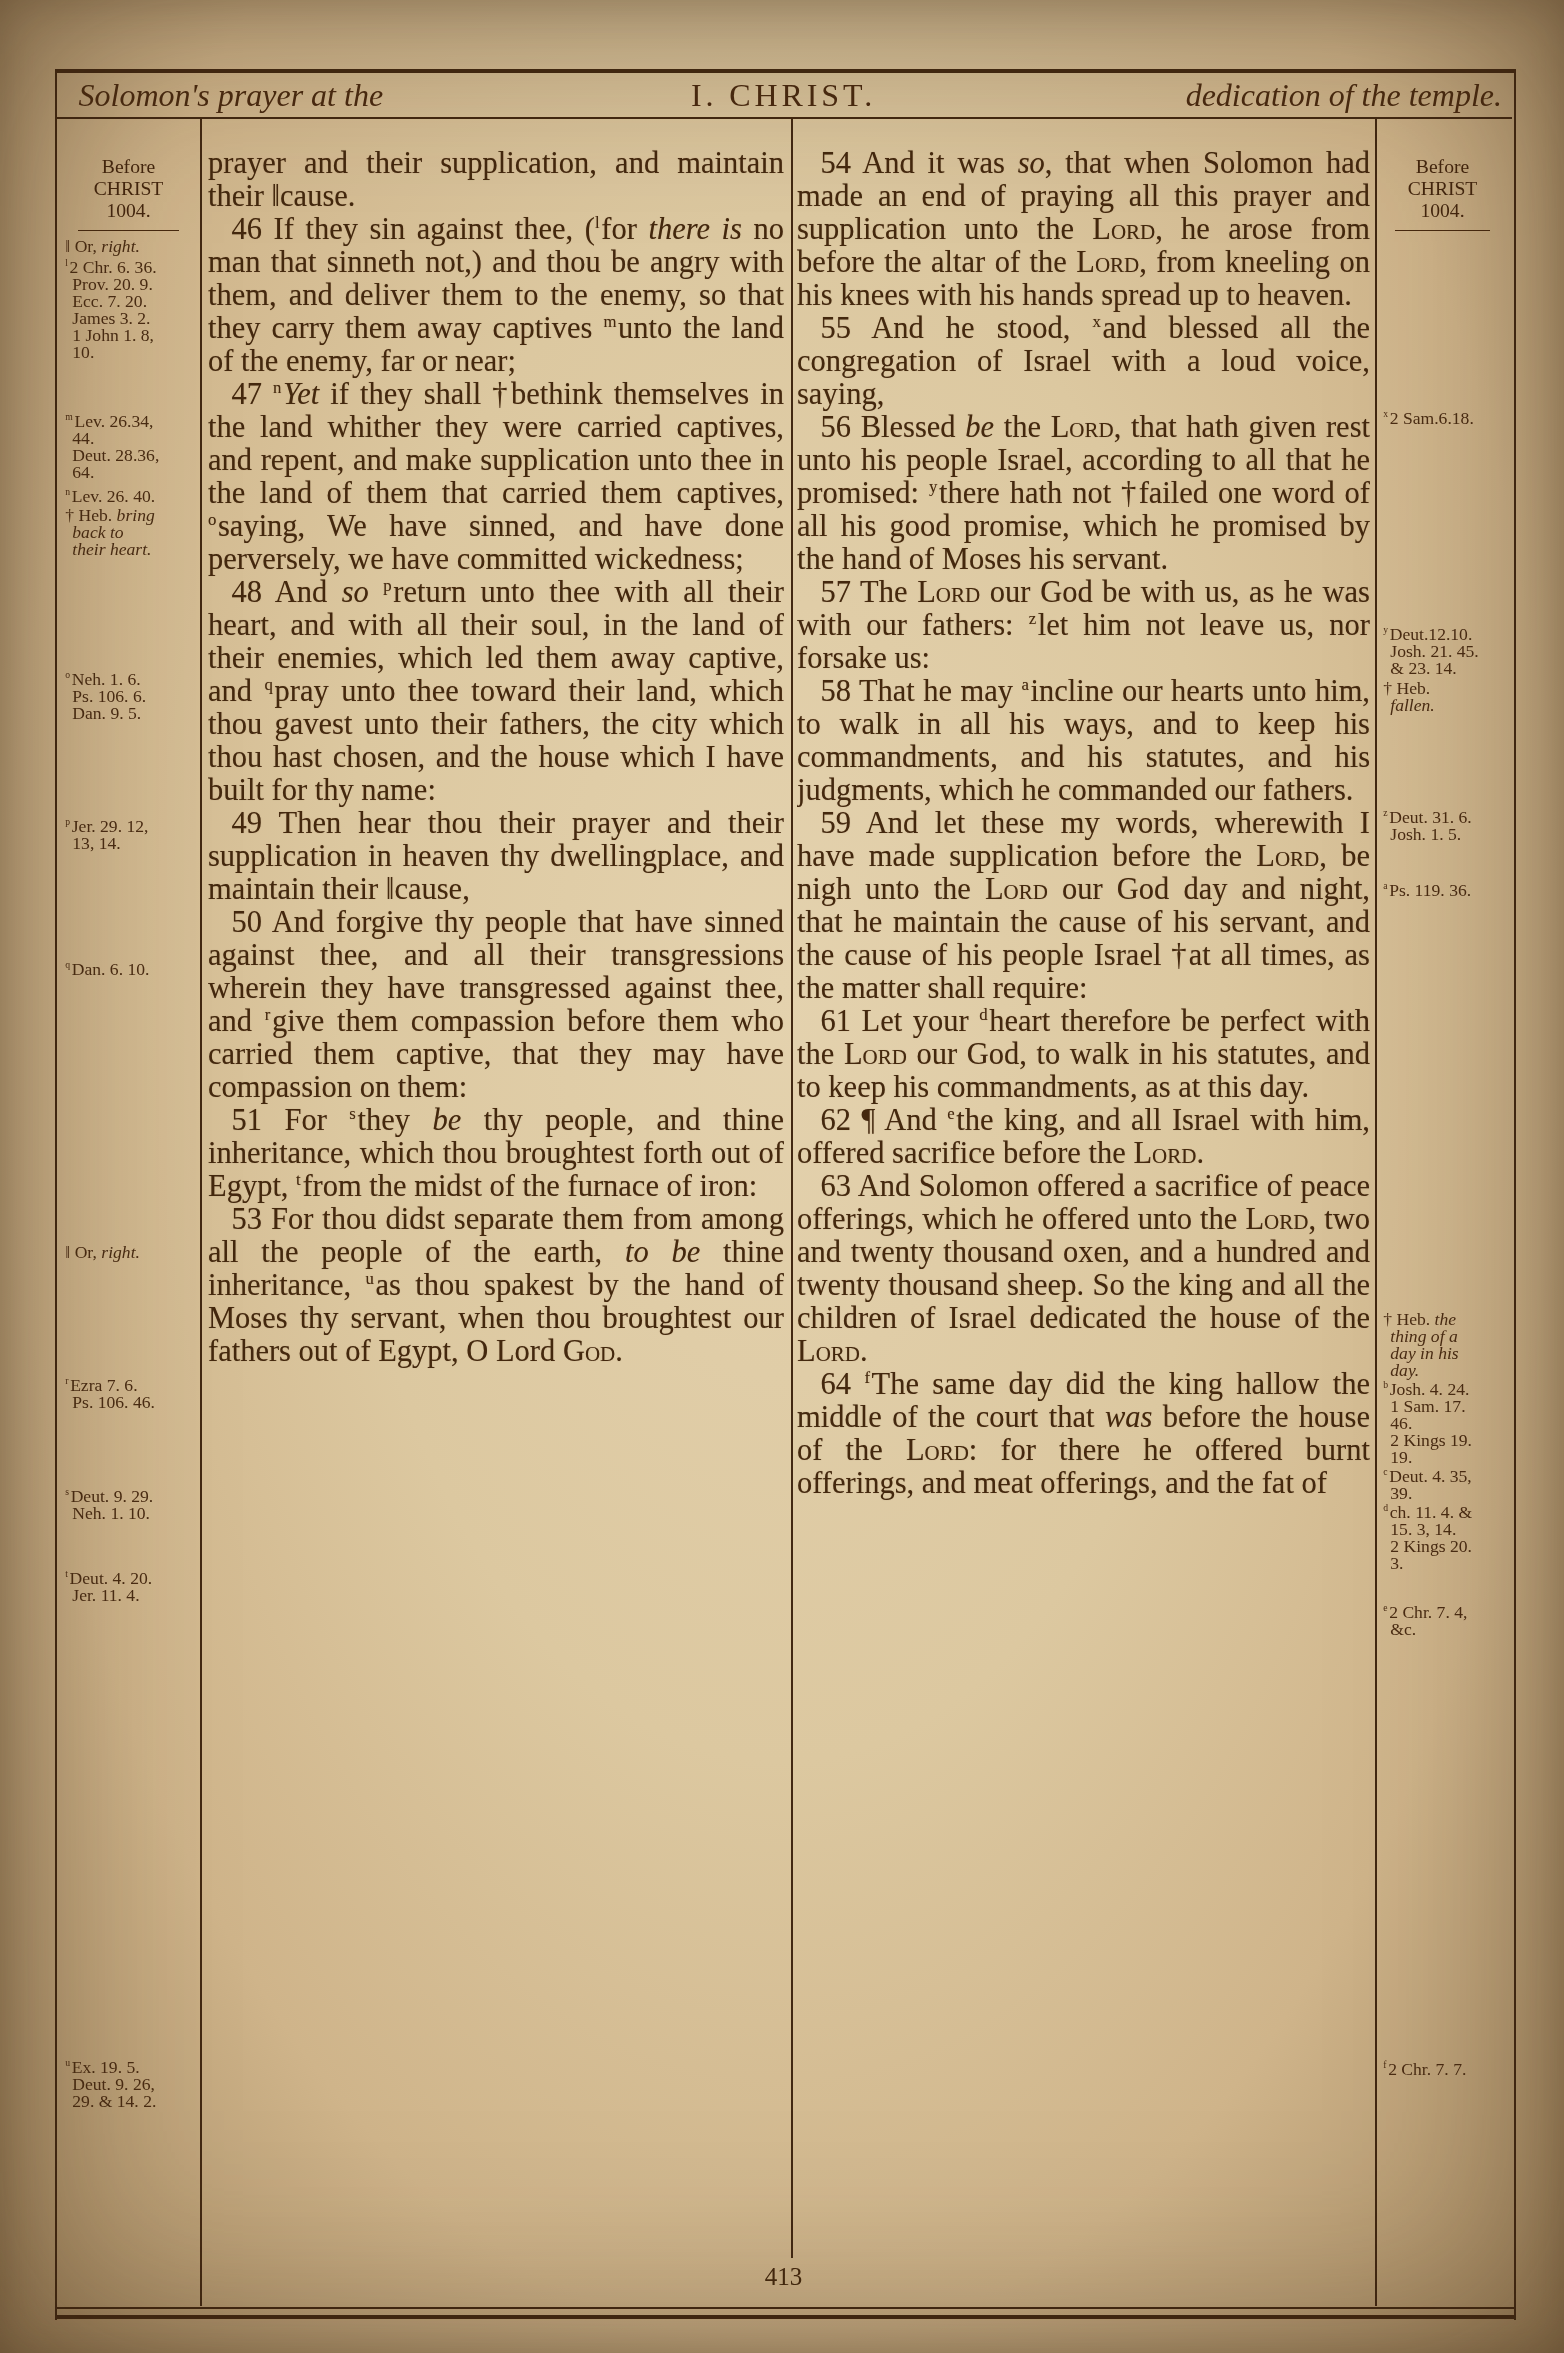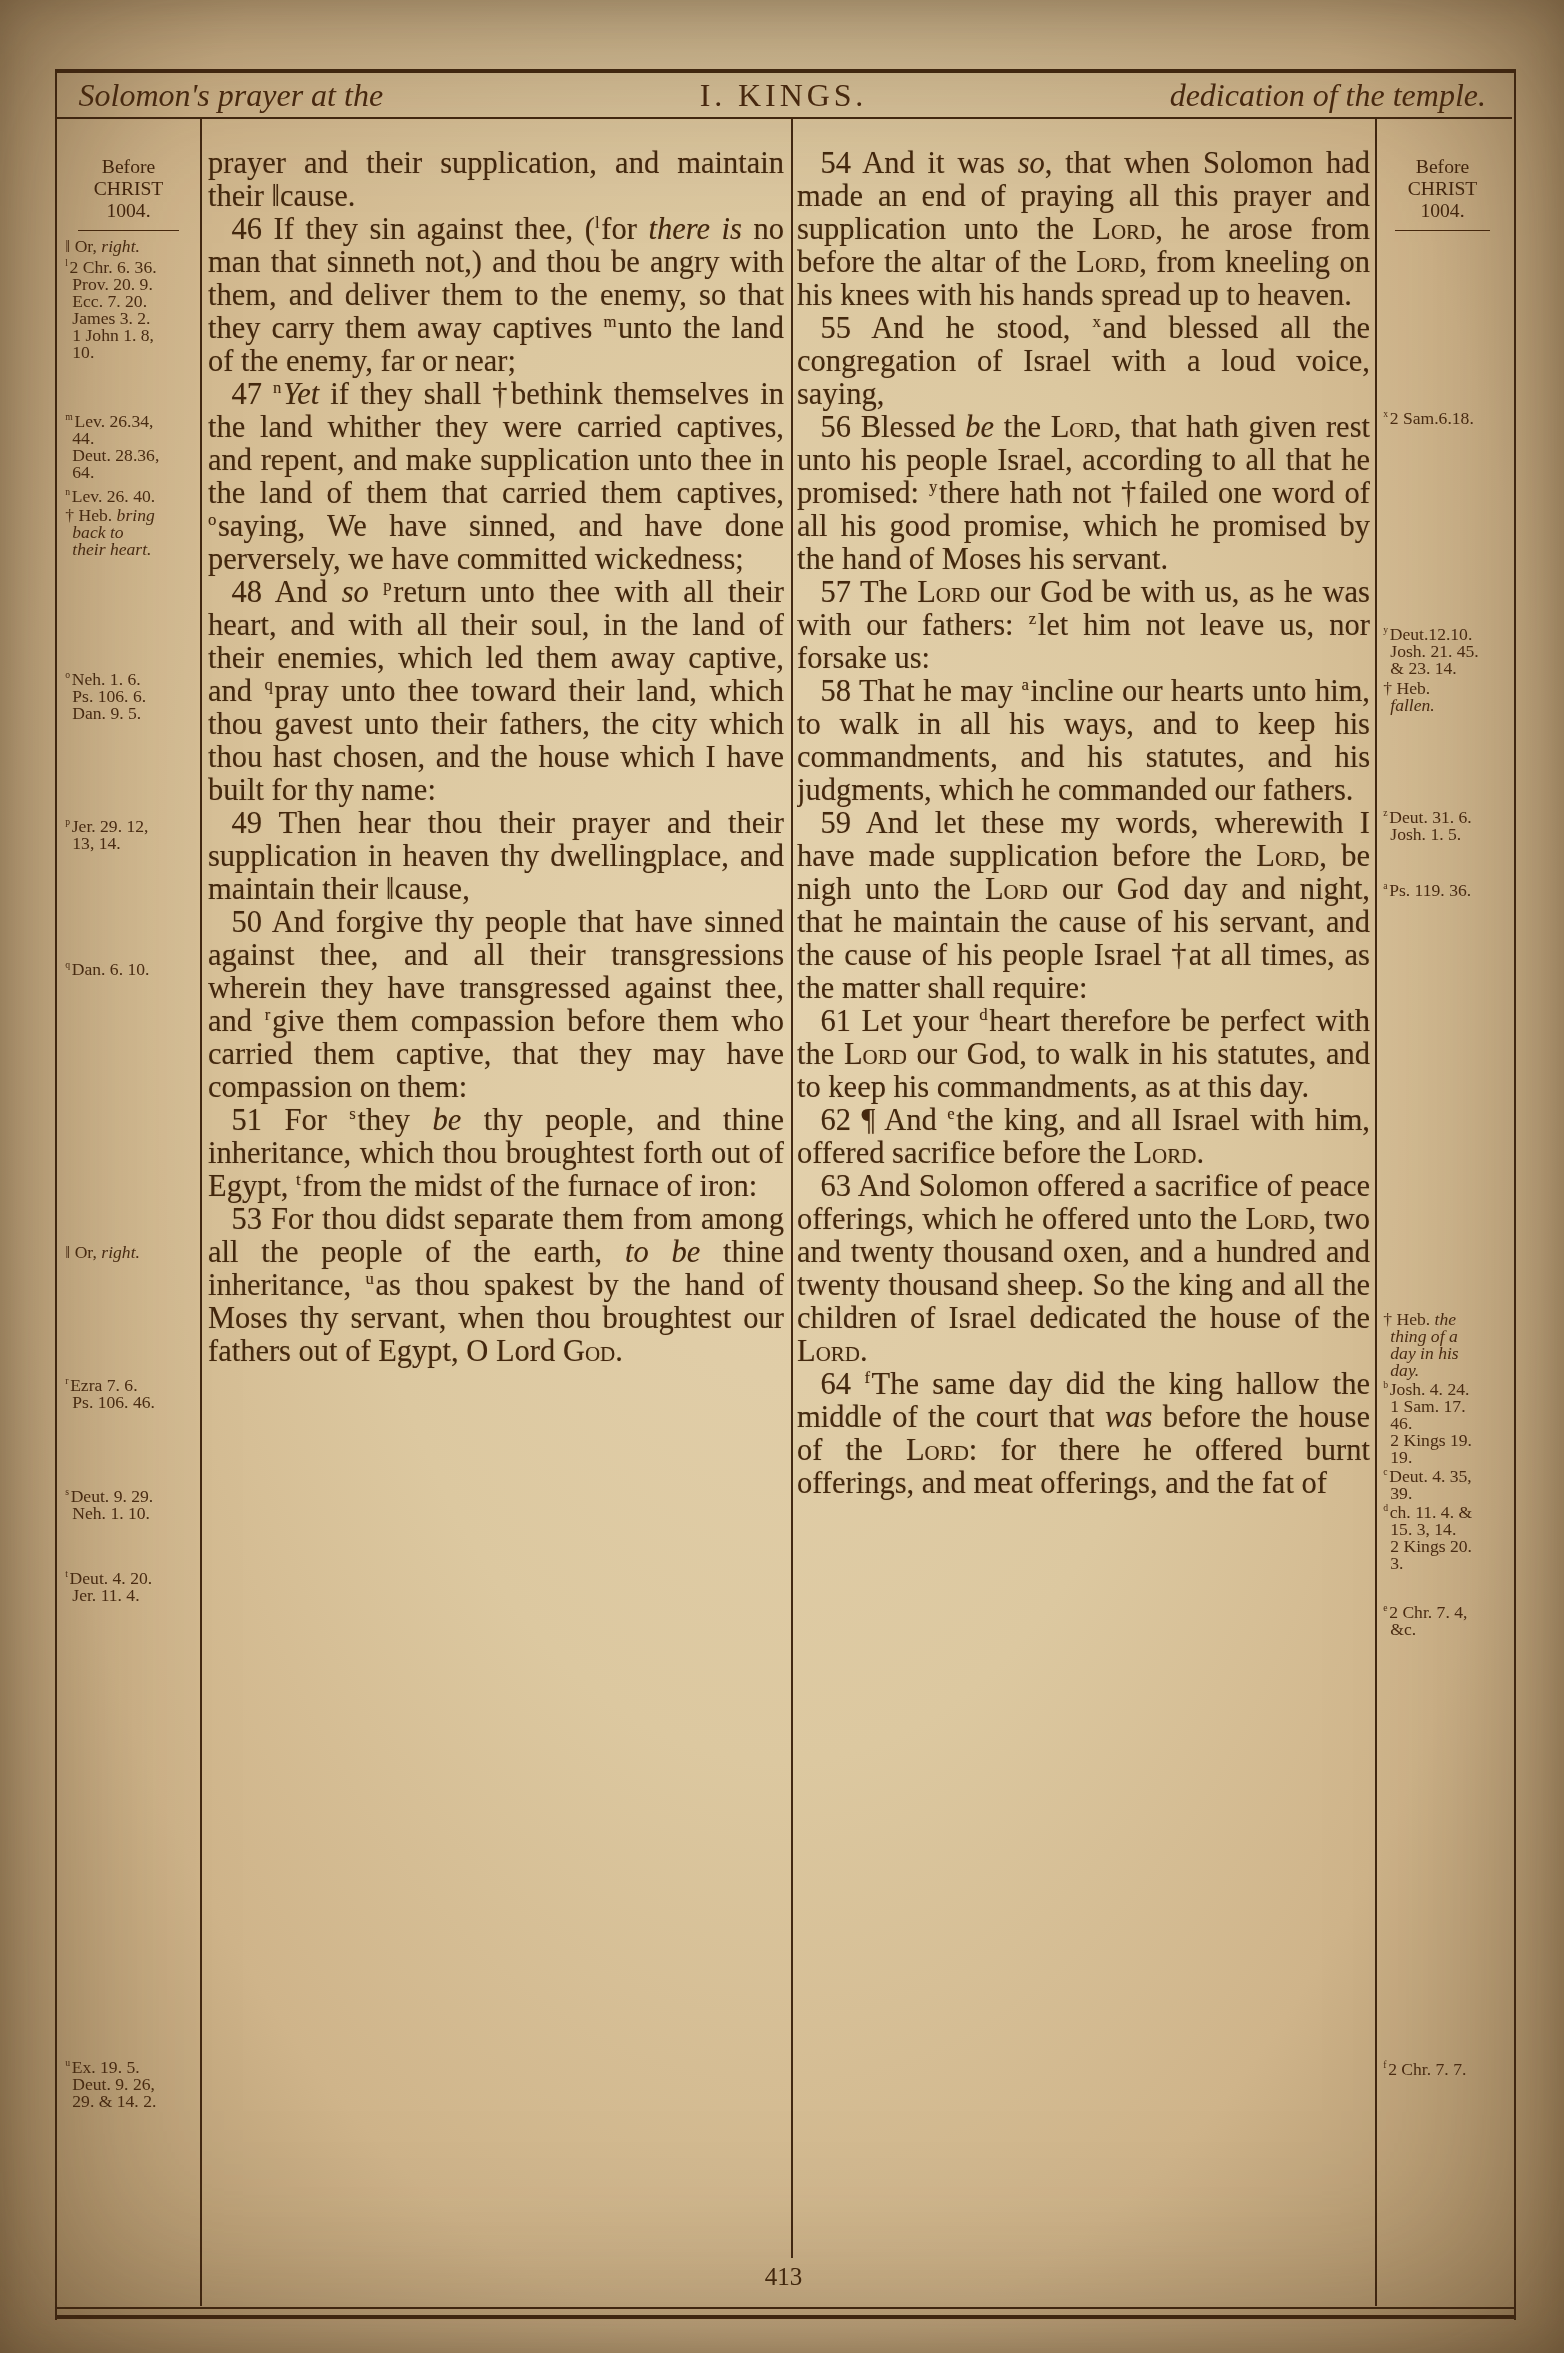--- a/index.html
+++ b/index.html
@@ -10,21 +10,21 @@
   }
   .vignette{position:absolute;inset:0;z-index:50;pointer-events:none;
     box-shadow:inset 0 0 203px rgba(55,35,15,.50), inset 0 0 47px rgba(55,35,15,.25);}
   .frame{position:absolute;left:55px;top:69px;width:1457px;height:2247px;
     border-top:4.7px solid #4228124;
     border-top:4.7px solid #422812;border-left:2.3px solid #422812;border-right:2.3px solid #422812;}
   .rule{position:absolute;background:#422812;}
   .hdr{position:absolute;top:77px;left:55px;width:1457px;height:41px;color:#4a2a10;}
   .hdr .hl{position:absolute;left:23.5px;top:0;font-style:italic;font-size:32px;}
   .hdr .hc{position:absolute;left:0;right:0;top:0;text-align:center;font-size:32px;letter-spacing:3.9px;}
-  .hdr .hr{position:absolute;right:26px;top:0;font-style:italic;font-size:32px;}
+  .hdr .hr{position:absolute;right:10px;top:0;font-style:italic;font-size:32px;}
   .margincol{position:absolute;top:117px;height:2189px;color:#4a2c13;}
   .mhead{padding-top:39px;text-align:center;font-size:19.6px;line-height:22px;color:#44260e;}
   .mrule{width:72%;height:1.6px;background:#47290f;margin:7.8px auto 0;}
   .note{position:absolute;left:6.3px;right:1.6px;font-size:17.6px;line-height:17px;}
   .note .nline{white-space:nowrap;}
   .note .nline:not(:first-child){padding-left:7px;}
   .textcol{position:absolute;top:117px;height:2150px;overflow:hidden;
     font-size:30.5px;line-height:33px;text-align:justify;color:#44280e;
     text-shadow:0 0 0.8px rgba(70,40,15,.35);}
   .textcol p{margin:0;text-indent:23.5px;}
@@ -35,21 +35,21 @@
   .pageno{position:absolute;top:2263px;left:55px;width:1457px;text-align:center;
     font-size:25px;color:#44280e;}
 </style>
 </head>
 <body>
 
 <div class="frame"></div>
 
 <div class="hdr">
   <span class="hl">Solomon's prayer at the</span>
-  <span class="hc">I. KINGS.</span>
+  <span class="hc">I. CHRIST.</span>
   <span class="hr">dedication of the temple.</span>
 </div>
 
 <div class="rule" style="left:55px;top:117px;width:1457px;height:2.3px;"></div>
 
 <div class="rule" style="left:200px;top:117px;width:1.6px;height:2189px;"></div>
 <div class="rule" style="left:791px;top:117px;width:1.6px;height:2141px;"></div>
 <div class="rule" style="left:1375px;top:117px;width:1.6px;height:2189px;"></div>
 
 <div class="rule" style="left:55px;top:2307px;width:1459px;height:1.6px;"></div>

